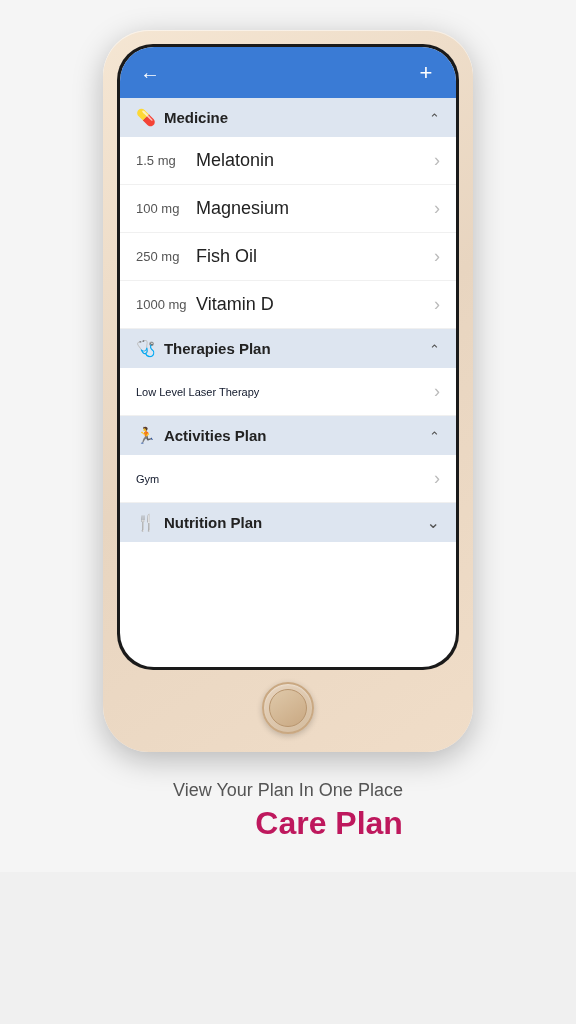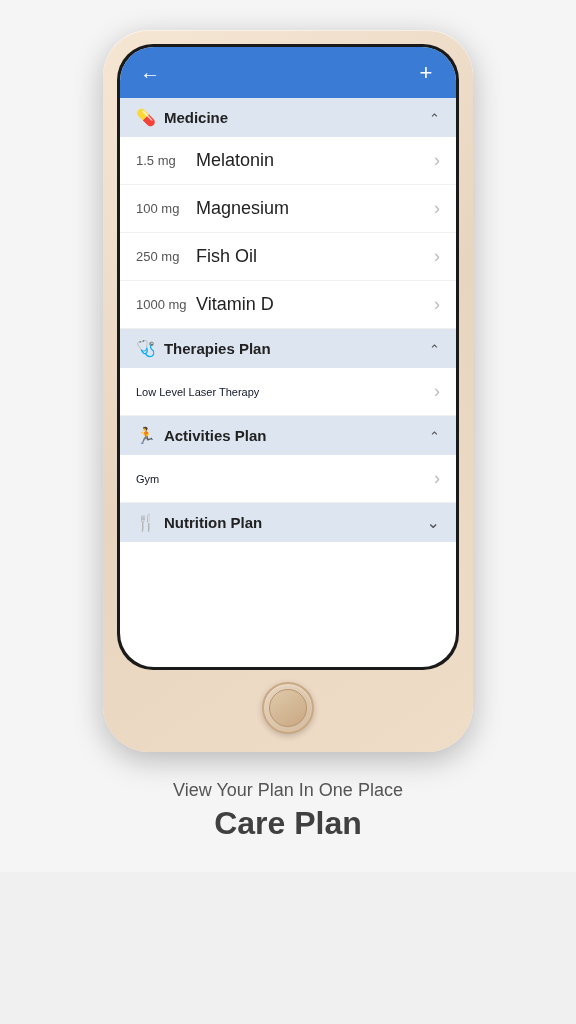--- a/index.html
+++ b/index.html
@@ -159,33 +159,33 @@
     .phone-home-button-inner {
       width: 38px;
       height: 38px;
       border-radius: 50%;
       border: 1.5px solid #b8956e;
       background: linear-gradient(145deg, #dfc9aa, #c9a882);
     }
 
     
     .bottom-text-area {
-      text-align: center;
+      text-align: right;
       margin-top: 28px;
       padding: 0 20px;
     }
     .bottom-subtitle {
       font-size: 18px;
       color: #555;
       font-weight: 400;
       margin-bottom: 4px;
     }
     .bottom-title {
       font-size: 32px;
-      color: #404040;
+      color: #be185d;
       font-weight: 800;
     }
 
     
     .chevron-up::before { content: '⌃'; font-size: 13px; }
     .chevron-down::before { content: '⌄'; font-size: 16px; }
     .chevron-right::before { content: '›'; font-size: 18px; }
   </style>
 </head>
 <body>

